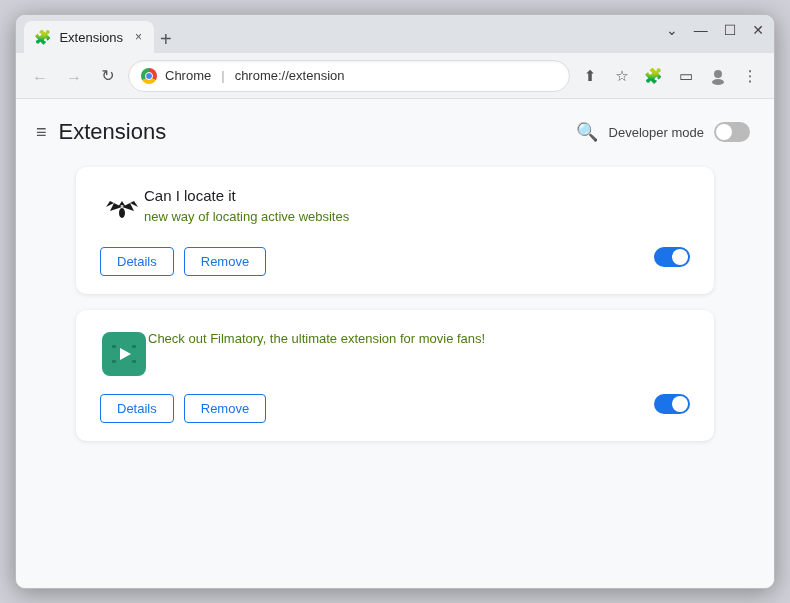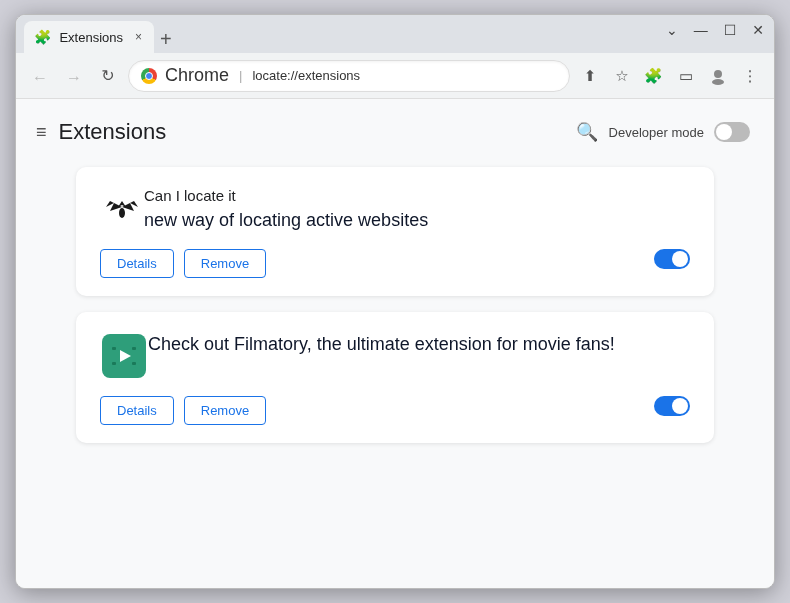--- a/index.html
+++ b/index.html
@@ -248,22 +248,22 @@
       justify-content: center;
     }
     .ext-info { flex: 1; }
     .ext-name {
       font-size: 15px;
       font-weight: 500;
       color: #202124;
       margin-bottom: 4px;
     }
     .ext-desc {
-      font-size: 18px;
-      color: #0f172a;
+      font-size: 13px;
+      color: #4d7c0f;
       line-height: 1.4;
     }
     .card-bottom {
       display: flex;
       align-items: flex-start;
       gap: 10px;
     }
     .card-btn {
       border: 1.5px solid #1a73e8;
       background: transparent;
@@ -332,23 +332,23 @@
       <span class="window-ctrl-icon">✕</span>
     </div>
   </div>
 
   <div class="address-bar">
     <button class="nav-btn disabled">←</button>
     <button class="nav-btn disabled">→</button>
     <button class="nav-btn">↻</button>
     <div class="address-input-wrap">
       <div class="chrome-icon-circle"></div>
-      <span style="font-size:18px;color:#333;font-weight:500;text-align:center;">Chrome</span>
+      <span style="font-size:13px;color:#333;font-weight:500;text-align:center;">Chrome</span>
       <span style="font-size:13px;color:#aaa;margin:0 2px;">|</span>
-      <span class="address-text">locate://extensions</span>
+      <span class="address-text">chrome://extension</span>
     </div>
     <div class="toolbar-icons">
       <button class="toolbar-icon-btn">⬆</button>
       <button class="toolbar-icon-btn">☆</button>
       <button class="toolbar-icon-btn">🧩</button>
       <button class="toolbar-icon-btn">▭</button>
       <button class="toolbar-icon-btn">
         <svg width="18" height="18" viewBox="0 0 18 18">
             <circle cx="9" cy="7" r="4" fill="#888"></circle>
             <ellipse cx="9" cy="15" rx="6" ry="3" fill="#888"></ellipse>

